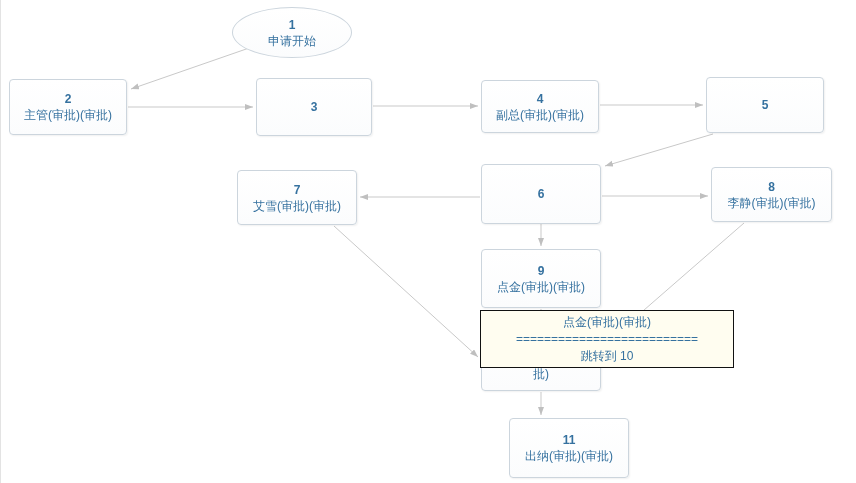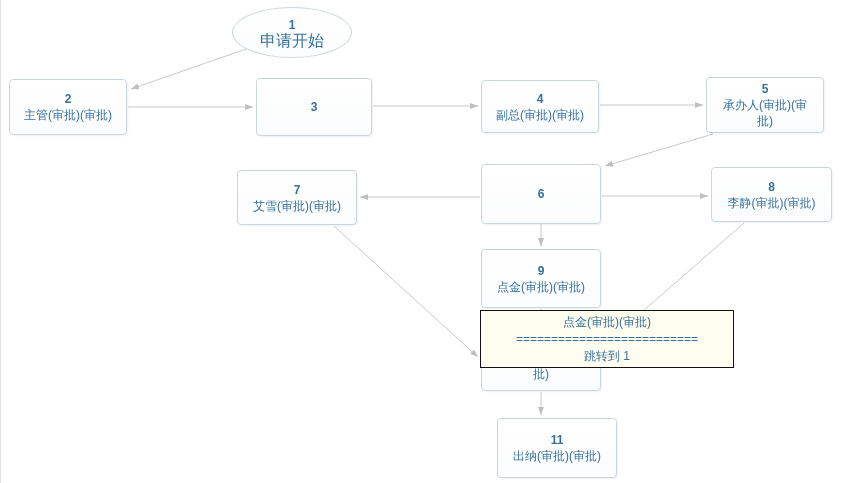--- a/index.html
+++ b/index.html
@@ -39,21 +39,21 @@
     border:1px solid #ccd5dd;
     border-radius:50%;
     background:linear-gradient(#ffffff,#fbfcfd);
     display:flex;flex-direction:column;
     align-items:center;justify-content:center;
     text-align:center;
     z-index:1;
     cursor:pointer;
   }
   .ellipse .num{font-size:12px;font-weight:bold;color:#35719f;line-height:16px;}
-  .ellipse .lbl{font-size:16px;color:#35719f;line-height:16px;}
+  .ellipse .lbl{font-size:12px;color:#35719f;line-height:16px;}
   #node10{
     justify-content:flex-end;
     padding-bottom:8px;
     z-index:1;
   }
   #tooltip{
     position:absolute;
     left:479px;top:310px;width:254px;height:58px;
     box-sizing:border-box;
     border:1px solid #111111;
@@ -105,21 +105,20 @@
     <div class="num">3</div>
   </div>
 
   <div class="node" style="left:480px;top:80px;width:118px;height:53px">
     <div class="num">4</div>
     <div class="lbl">副总(审批)(审批)</div>
   </div>
 
   <div class="node" style="left:705px;top:77px;width:118px;height:56px">
     <div class="num">5</div>
-    <div class="lbl">承办人(审批)(审批)</div>
   </div>
 
   <div class="node" style="left:480px;top:164px;width:120px;height:60px">
     <div class="num">6</div>
   </div>
 
   <div class="node" style="left:236px;top:170px;width:120px;height:55px">
     <div class="num">7</div>
     <div class="lbl">艾雪(审批)(审批)</div>
   </div>
@@ -131,24 +130,24 @@
 
   <div class="node" style="left:480px;top:249px;width:120px;height:59px">
     <div class="num">9</div>
     <div class="lbl">点金(审批)(审批)</div>
   </div>
 
   <div class="node" id="node10" style="left:480px;top:332px;width:120px;height:59px">
     <div class="lbl">批)</div>
   </div>
 
-  <div class="node" style="left:496px;top:418px;width:120px;height:60px">
+  <div class="node" style="left:508px;top:418px;width:120px;height:60px">
     <div class="num">11</div>
     <div class="lbl">出纳(审批)(审批)</div>
   </div>
 
   <div id="tooltip">
     <div>点金(审批)(审批)</div>
     <div class="sep">==========================</div>
-    <div>跳转到 1</div>
+    <div>跳转到 10</div>
   </div>
 
 </div>
 
 </body></html>

